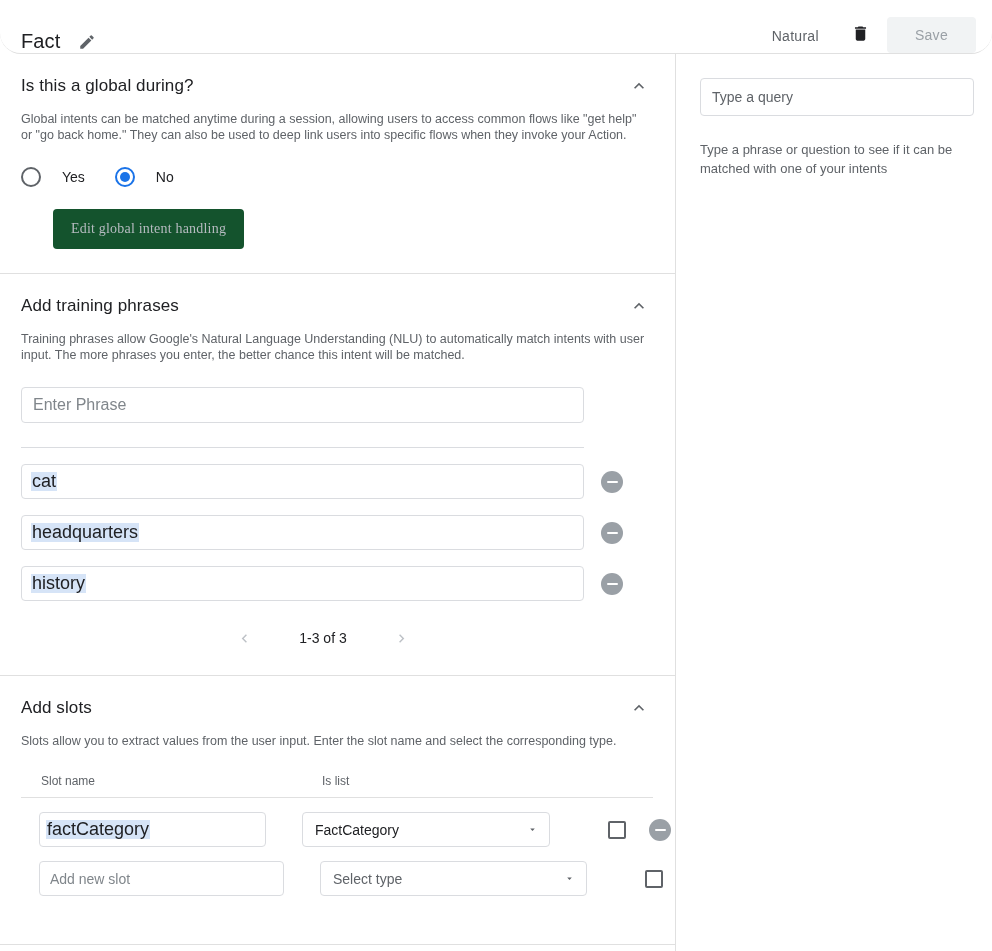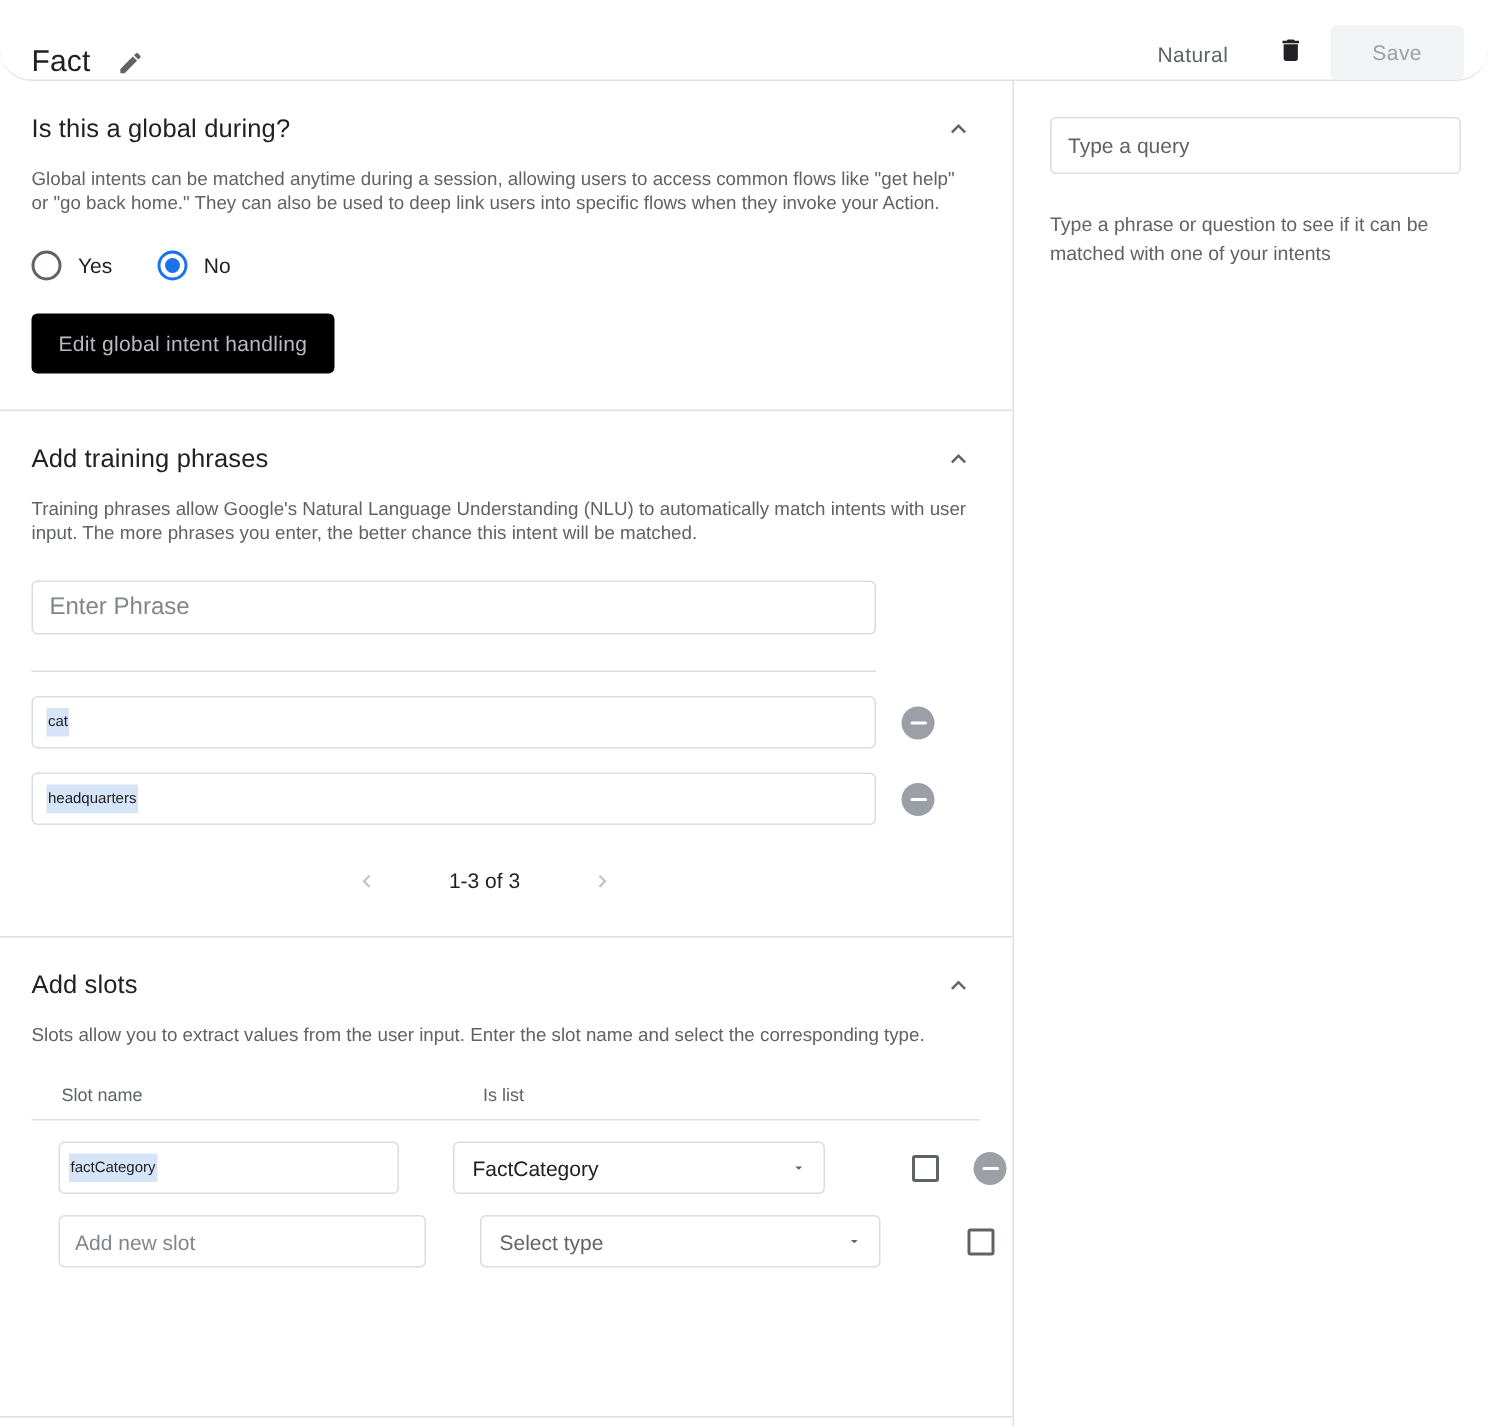--- a/index.html
+++ b/index.html
@@ -136,33 +136,34 @@
     content: "";
     position: absolute;
     top: 3px; left: 3px;
     width: 10px; height: 10px;
     border-radius: 50%;
     background: #1a73e8;
   }
   .radio-label {
     font-size: 14px;
     color: #202124;
-    margin-left: 11px;
+    margin-left: 21px;
   }
   .flat-btn-disabled {
     margin-top: 22px;
-    background: #000000;
+    background: #14532d;
     color: #b6bbc0;
     border: none;
     border-radius: 4px;
     font-size: 14px;
-    font-family: Liberation Sans, sans-serif;
+    font-family: Liberation Serif, serif;
     padding: 12px 18px;
     letter-spacing: 0.2px;
     cursor: default;
+    margin-left: 32px;
   }
   
   .phrase-input {
     margin-top: 24px;
     width: 563px;
     height: 36px;
     border: 1px solid #dadce0;
     border-radius: 4px;
     padding: 0 11px;
     font-size: 16px;
@@ -188,21 +189,21 @@
     height: 35px;
     border: 1px solid #dadce0;
     border-radius: 4px;
     display: flex;
     align-items: center;
     padding: 0 9px;
     background: #fff;
   }
   .highlight {
     background: #d6e4f7;
-    font-size: 10px;
+    font-size: 18px;
     color: #202124;
     padding: 1px 1px;
     line-height: 17px;
   }
   .remove-icon {
     width: 22px; height: 22px;
     border-radius: 50%;
     background: #9aa0a6;
     margin-left: 17px;
     display: flex; align-items: center; justify-content: center;
@@ -398,20 +399,26 @@
           <span class="remove-icon"></span>
         </div>
 
         <div class="phrase-row">
           <div class="phrase-box">
             <span class="highlight">headquarters</span>
           </div>
           <span class="remove-icon"></span>
         </div>
 
+        <div class="phrase-row">
+          <div class="phrase-box">
+            <span class="highlight">history</span>
+          </div>
+          <span class="remove-icon"></span>
+        </div>
 
         <div class="pager">
           <span class="pager-arrow">
             <svg width="17" height="17" viewBox="0 0 24 24" fill="#bdc1c6">
                 <path d="M15.41 7.41 14 6l-6 6 6 6 1.41-1.41L10.83 12z"></path>
               </svg>
           </span>
           <span class="pager-label">1-3 of 3</span>
           <span class="pager-arrow">
             <svg width="17" height="17" viewBox="0 0 24 24" fill="#bdc1c6">

